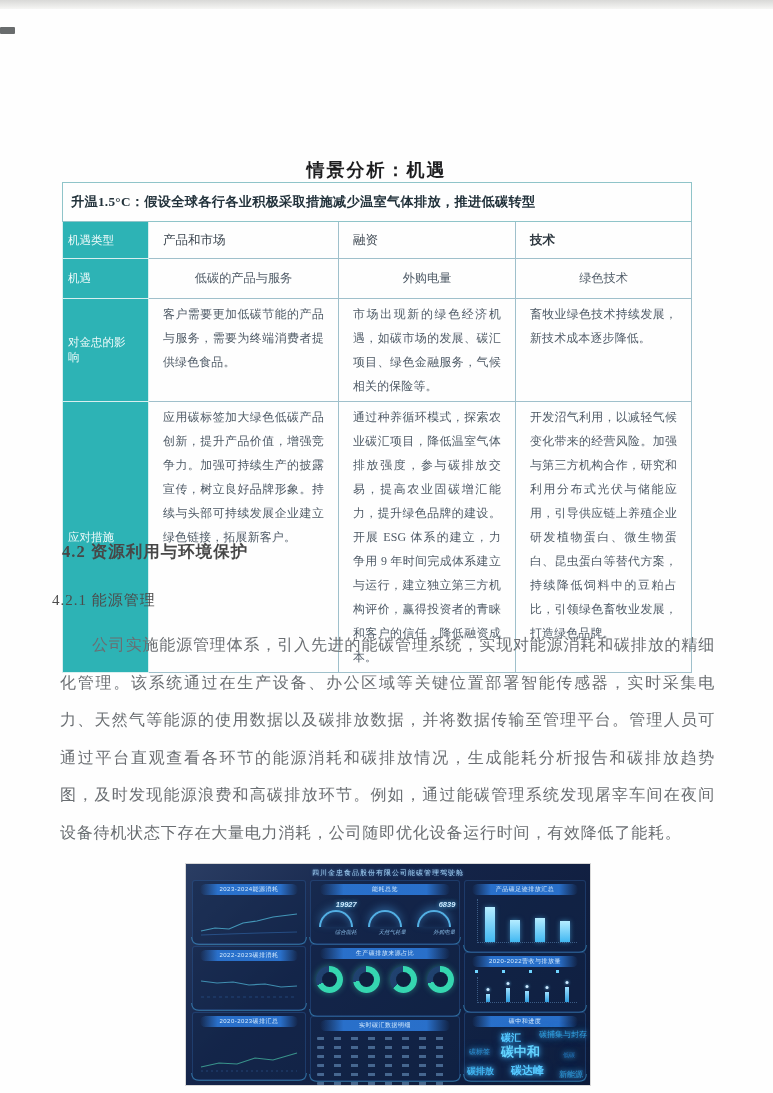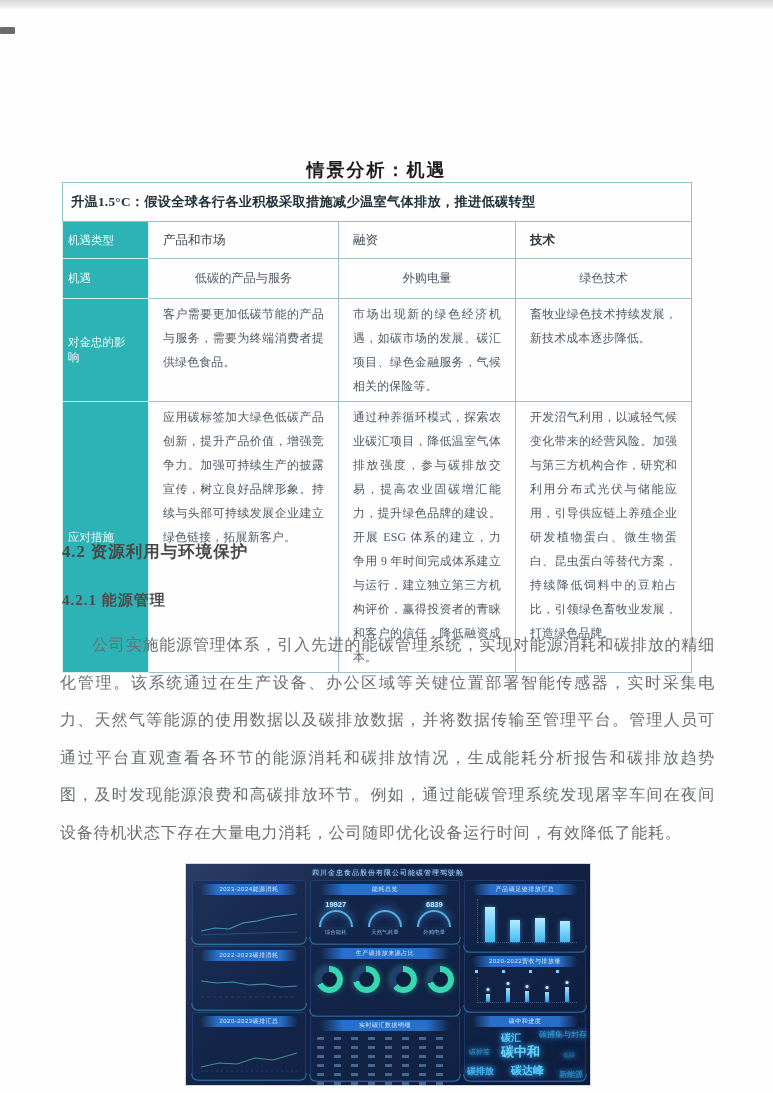--- a/index.html
+++ b/index.html
@@ -29,21 +29,21 @@
   .tbl .colhead.bold{font-weight:bold;color:#2e3840;}
   .tbl .centercell{text-align:center;height:33px;color:#4e5a66;}
   .tbl .bodycell{text-align:justify;vertical-align:top;line-height:24px;
                  font-size:11.9px;color:#4e5a66;letter-spacing:.2px;}
   .row-impact{height:76px;}
   .row-measure{height:172px;}
 
   
   .h2{position:absolute;top:541px;left:62px;font-size:16.5px;font-weight:bold;
       color:#474747;letter-spacing:1px;text-align:right;}
-  .h3{position:absolute;top:591px;left:62px;font-size:15px;font-weight:bold;
+  .h3{position:absolute;top:591px;left:52px;font-size:15px;font-weight:normal;
       color:#4c4c4c;letter-spacing:1px;}
   .para{position:absolute;top:626px;left:60px;width:655px;font-size:16px;color:#6a6e72;
         line-height:37.5px;text-align:justify;text-indent:2em;letter-spacing:.8px;margin:0;}
 
   
   .dashboard{position:absolute;left:186px;top:864px;width:404px;height:221px;
              background:linear-gradient(135deg,#2a3d63 0%,#15254a 35%,#0d1a38 100%);
              font-family:"Liberation Sans","DejaVu Sans",sans-serif;overflow:hidden;
              box-shadow:0 0 0 1px rgba(0,0,0,.15);}
   .dash-title{position:absolute;top:4px;left:0;right:0;text-align:center;font-size:7px;
@@ -54,21 +54,21 @@
           border:1px solid rgba(80,200,255,.4);border-top:none;border-radius:0 0 9px 9px;
           pointer-events:none;}
   .dlabel{margin:3px auto 0;width:88%;height:11px;line-height:11px;font-size:6px;
           color:#d8edff;text-align:center;letter-spacing:.5px;border-radius:6px;
           background:linear-gradient(90deg,rgba(30,90,180,0),rgba(45,125,225,.85) 18%,
                       rgba(45,125,225,.85) 82%,rgba(30,90,180,0));
           white-space:nowrap;overflow:hidden;}
   .linechart{display:block;margin:6px auto 0;opacity:.85;}
 
   .gauge-row{display:flex;justify-content:space-around;margin-top:5px;}
-  .gauge{width:42px;text-align:center;position:relative;}
+  .gauge{width:42px;text-align:right;position:relative;font-style:italic;}
   .gval{font-size:7.5px;font-weight:bold;color:#cdeaff;text-shadow:0 0 4px #4fc8ff;height:9px;}
   .garc{width:30px;height:15px;margin:1px auto 0;border:2px solid rgba(95,200,255,.85);
         border-bottom:none;border-radius:30px 30px 0 0;
         box-shadow:0 -3px 8px rgba(80,180,255,.35),inset 0 3px 6px rgba(80,180,255,.25);}
   .glab{font-size:5.5px;color:#85b6e0;margin-top:2px;white-space:nowrap;overflow:hidden;}
 
   .donut-row{display:flex;justify-content:space-around;margin-top:7px;}
   .donut{width:27px;height:27px;border-radius:50%;position:relative;
          box-shadow:0 0 6px rgba(60,210,170,.45);}
   .dhole{position:absolute;left:6px;top:6px;width:15px;height:15px;border-radius:50%;

